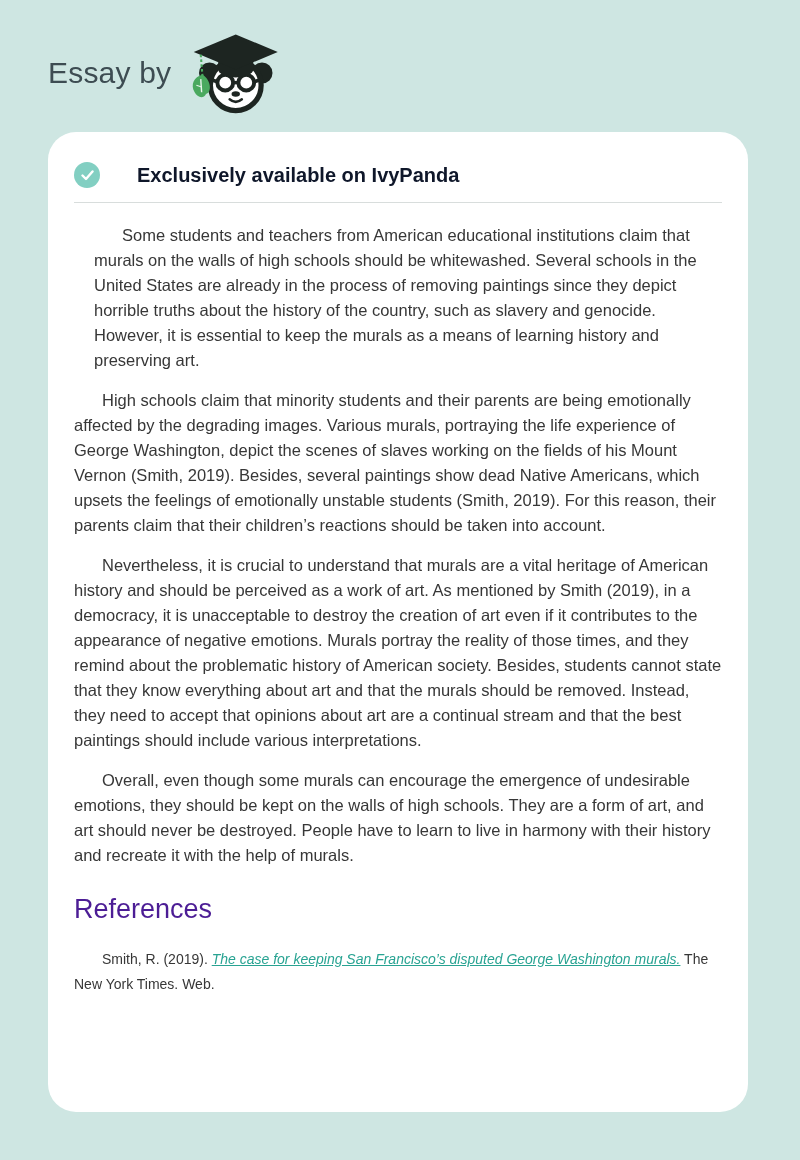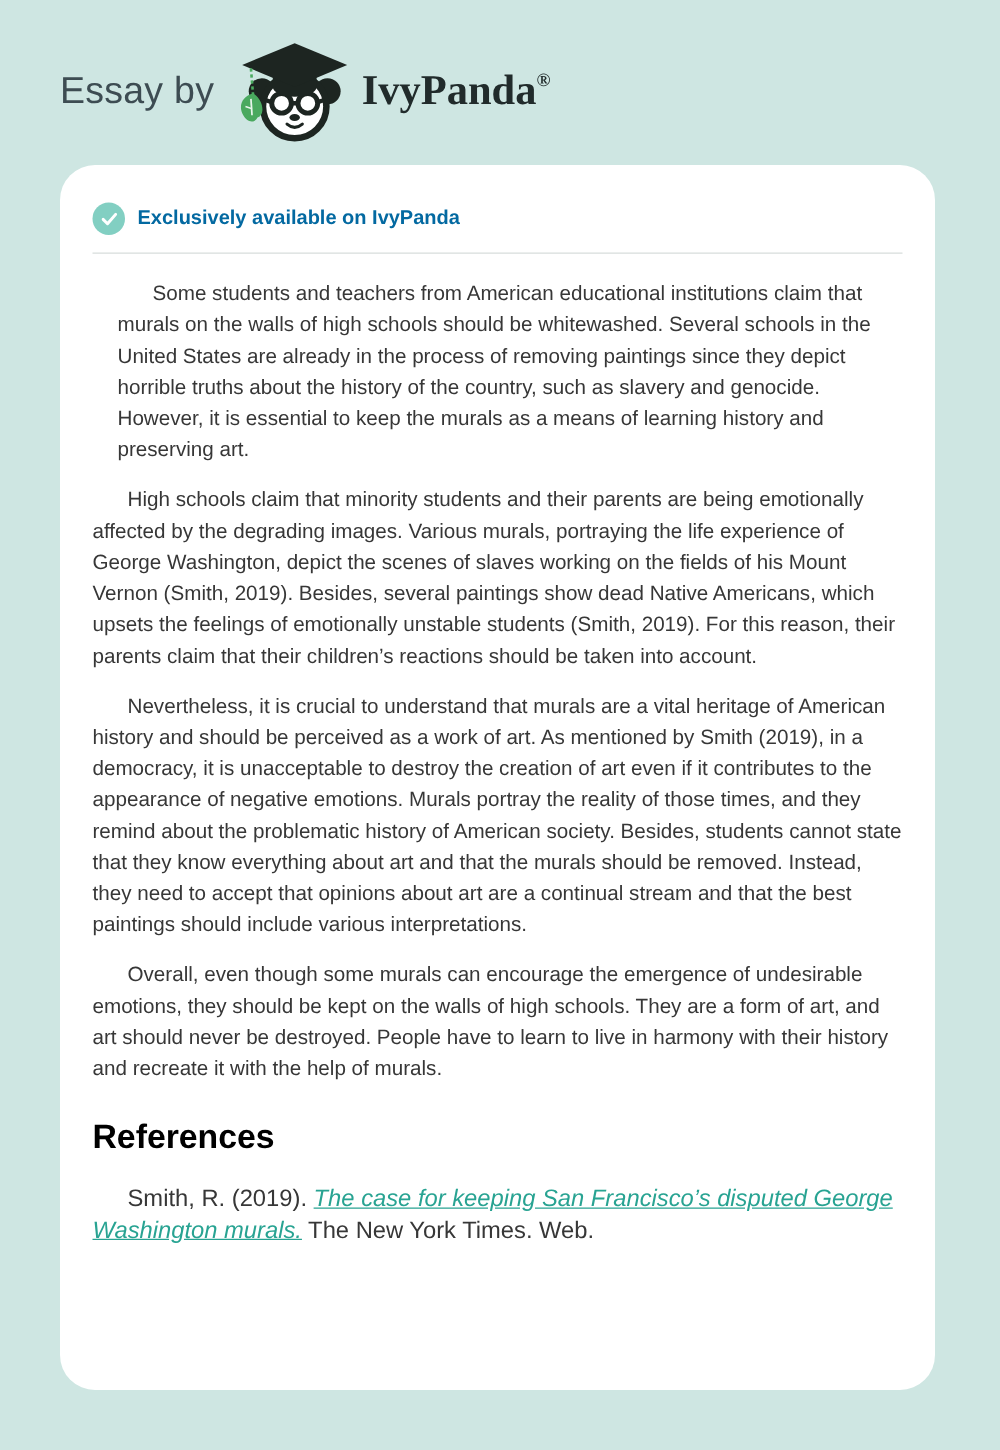--- a/index.html
+++ b/index.html
@@ -66,48 +66,49 @@
   }
   .check-circle {
     width: 26px; height: 26px;
     border-radius: 50%;
     background: #82cfc2;
     display: flex; align-items: center; justify-content: center;
     flex: 0 0 auto;
     margin-right: 10px;
   }
   .badge-text {
-    font-size: 16px;
+    font-size: 20px;
     font-weight: 700;
-    color: #0369a1;
+    color: #0f172a;
+    margin-left: 27px;
   }
   .divider {
     border: none;
     border-top: 1px solid #d8dddc;
     margin: 0 0 6px 0;
   }
 
   
   .essay p {
     font-size: 16.5px;
     line-height: 25px;
     color: #373737;
     margin: 15px 0 0 0;
     text-indent: 28px;
   }
   .essay p:first-of-type { margin-top: 20px; margin-left: 20px; }
 
   h2.references {
     margin: 26px 0 0 0;
     font-size: 27px;
-    font-weight: 700;
-    color: #000000;
+    font-weight: 400;
+    color: #4c1d95;
   }
   .reference-entry {
-    font-size: 19px;
+    font-size: 14px;
     line-height: 25px;
     color: #373737;
     margin: 22px 0 0 0;
     text-indent: 28px;
   }
   .reference-link {
     color: #28a392;
     font-style: italic;
     text-decoration: underline;
     cursor: pointer;
@@ -143,21 +144,20 @@
         <polygon points="54,4 102,24 54,44 6,24" fill="#1d2521"></polygon>
 
         <line x1="14" y1="27" x2="16" y2="52" stroke="#4aa95f" stroke-width="2.4" stroke-dasharray="3,2.5"></line>
 
         <path d="M16 50 C6 52 2 62 7 70 C10 76 17 78 20 72 C27 70 26 56 16 50 Z" fill="#4aa95f"></path>
         <line x1="14" y1="55" x2="15" y2="70" stroke="#e8f5ec" stroke-width="1.6"></line>
         <line x1="9" y1="62" x2="15" y2="64" stroke="#e8f5ec" stroke-width="1.4"></line>
       </svg>
     </span>
 
-    <span class="brand"><span>IvyPanda</span><sup>®</sup></span>
   </header>
 
   <main class="card">
 
 
     <div class="badge-row">
       <span class="check-circle">
         <svg width="13" height="11" viewBox="0 0 13 11" aria-hidden="true">
           <polyline points="1.5,5.5 5,9 11.5,1.5" fill="none" stroke="#ffffff" stroke-width="2.4" stroke-linecap="round" stroke-linejoin="round"></polyline>
         </svg>

